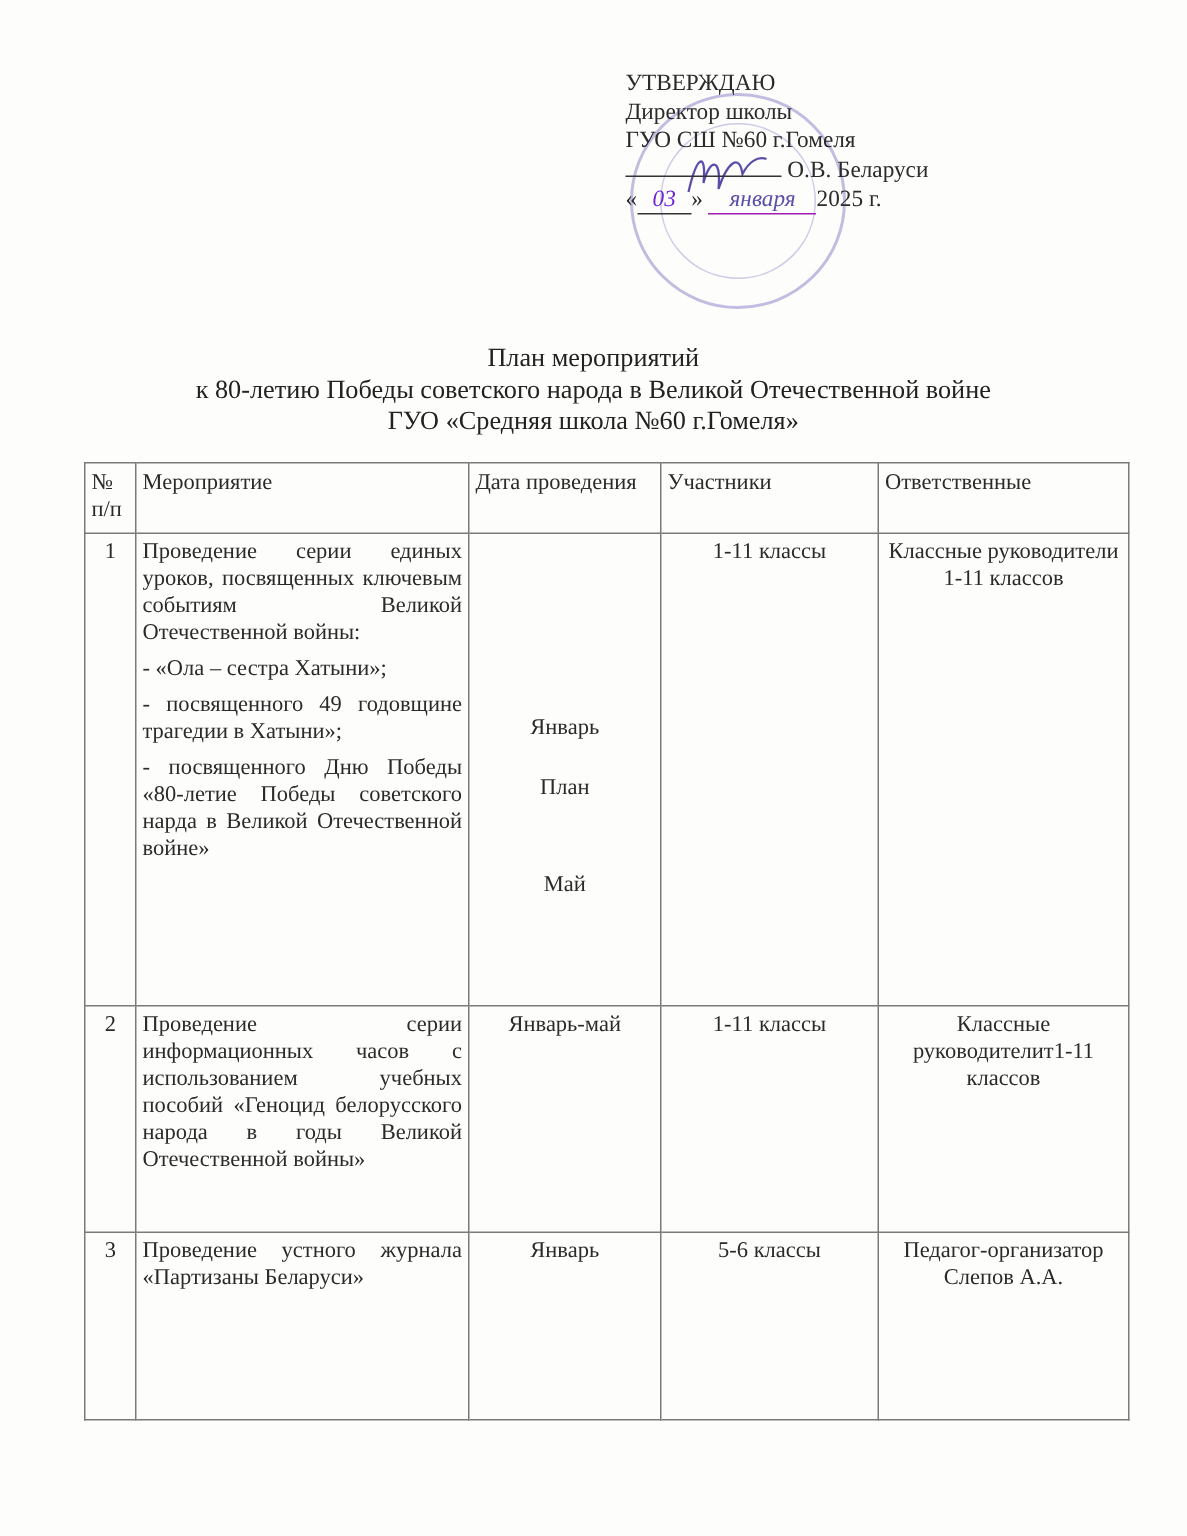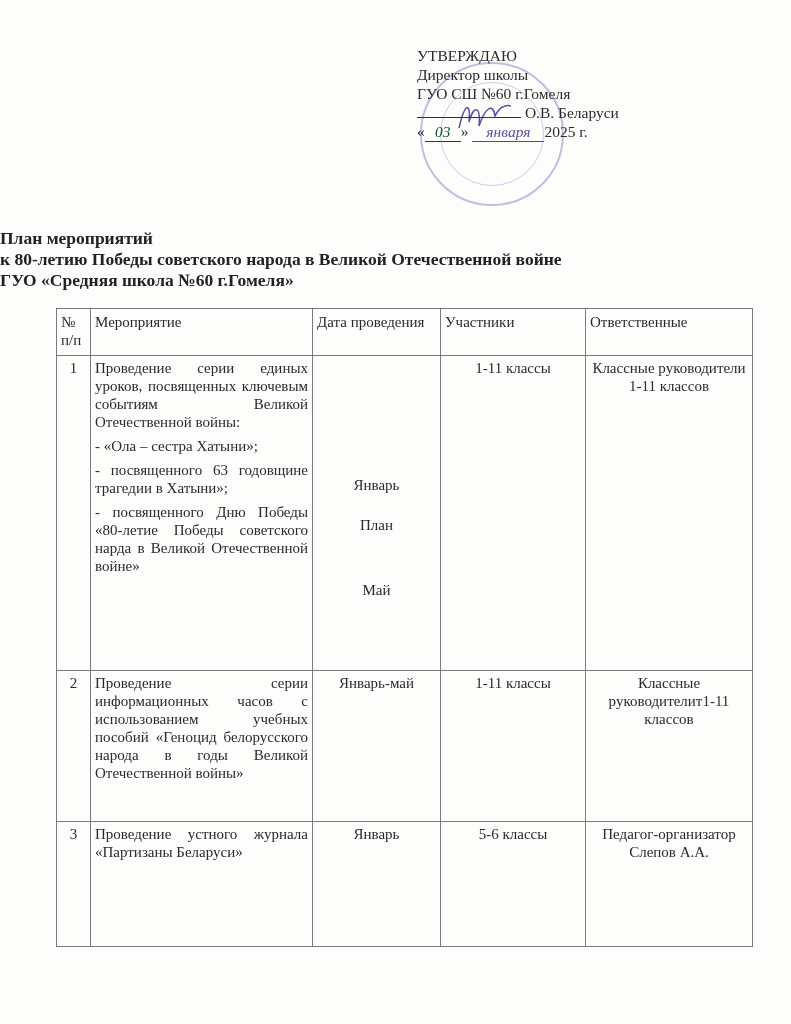--- a/index.html
+++ b/index.html
@@ -11,37 +11,37 @@
     }
     .approve {
       position: absolute; left: 417px; top: 46px;
       font-size: 15.5px; line-height: 19px; color: #2b2b2b;
     }
     .approve .line { white-space: nowrap; }
     .approve .sign-line { padding-left: 0; }
     .approve .blank {
       display: inline-block; border-bottom: 1px solid #333; width: 104px; height: 14px; vertical-align: baseline;
     }
-    .approve .day-blank { display: inline-block; border-bottom: 1px solid #333; width: 36px; text-align: center; color: #14532d; font-style: italic; }
+    .approve .day-blank { display: inline-block; border-bottom: 1px solid #333; width: 36px; text-align: center; color: #6d28d9; font-style: italic; }
     .approve .month-blank { display: inline-block; border-bottom: 1px solid #a21caf; width: 72px; text-align: center; color: #5a4fa8; font-style: italic; }
     .stamp {
       position: absolute; left: 420px; top: 62px; width: 140px; height: 140px;
       border: 2px solid rgba(120,110,190,0.45); border-radius: 50%;
       pointer-events: none;
     }
     .stamp::after {
       content: ""; position: absolute; left: 18px; top: 18px; right: 18px; bottom: 18px;
       border: 1px solid rgba(120,110,190,0.35); border-radius: 50%;
     }
     .signature {
       position: absolute; left: 455px; top: 98px; width: 60px; height: 36px; pointer-events: none;
     }
     .title {
-      position: absolute; left: 0; top: 228px; width: 791px; text-align: left;
-      font-weight: bold; font-size: 17.5px; line-height: 21px; color: #222;
+      position: absolute; left: 0; top: 228px; width: 791px; text-align: center;
+      font-weight: normal; font-size: 17.5px; line-height: 21px; color: #222;
     }
     table.plan {
       position: absolute; left: 56px; top: 308px;
       border-collapse: collapse; font-size: 15px; line-height: 18px;
       table-layout: fixed; width: 696px;
     }
     table.plan td, table.plan th {
       border: 1px solid #7a7a7a; vertical-align: top; padding: 3px 4px; font-weight: normal;
     }
     table.plan th { text-align: left; height: 39px; padding-top: 4px; }
@@ -102,21 +102,21 @@
       <th>Участники</th>
       <th>Ответственные</th>
     </tr>
   </thead>
   <tbody>
     <tr class="row1">
       <td class="c-num">1</td>
       <td class="c-event">
         <p class="ev-p">Проведение серии единых уроков, посвященных ключевым событиям Великой Отечественной войны:</p>
         <p class="ev-p">- «Ола – сестра Хатыни»;</p>
-        <p class="ev-p">- посвященного 63 годовщине трагедии в Хатыни»;</p>
+        <p class="ev-p">- посвященного 49 годовщине трагедии в Хатыни»;</p>
         <p class="ev-p">- посвященного Дню Победы «80-летие Победы советского нарда в Великой Отечественной войне»</p>
       </td>
       <td class="c-date">
         <div class="date-stack">
           <span style="top:117px">Январь</span>
           <span style="top:157px">План</span>
           <span style="top:222px">Май</span>
         </div>
       </td>
       <td class="c-part">1-11 классы</td>

